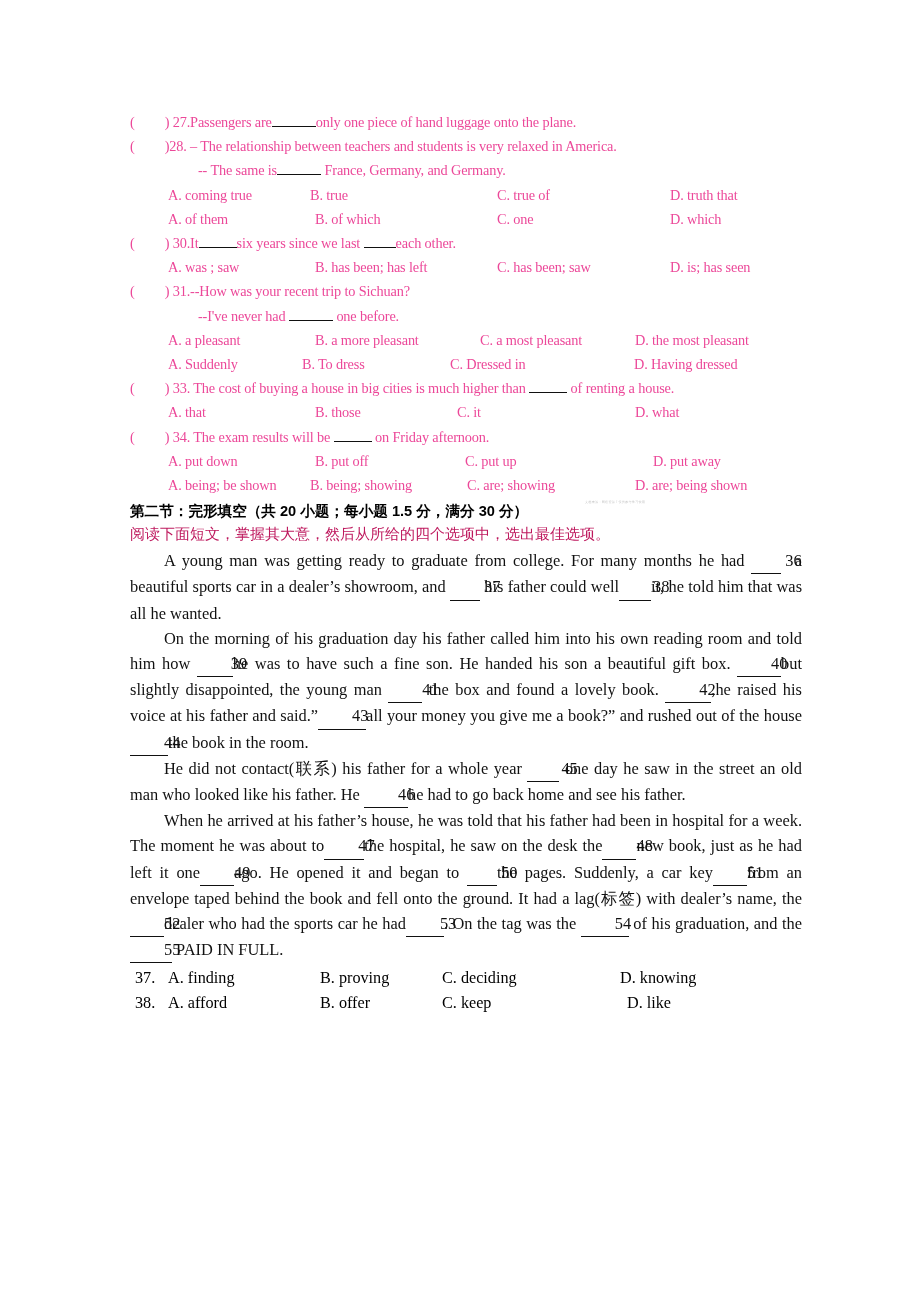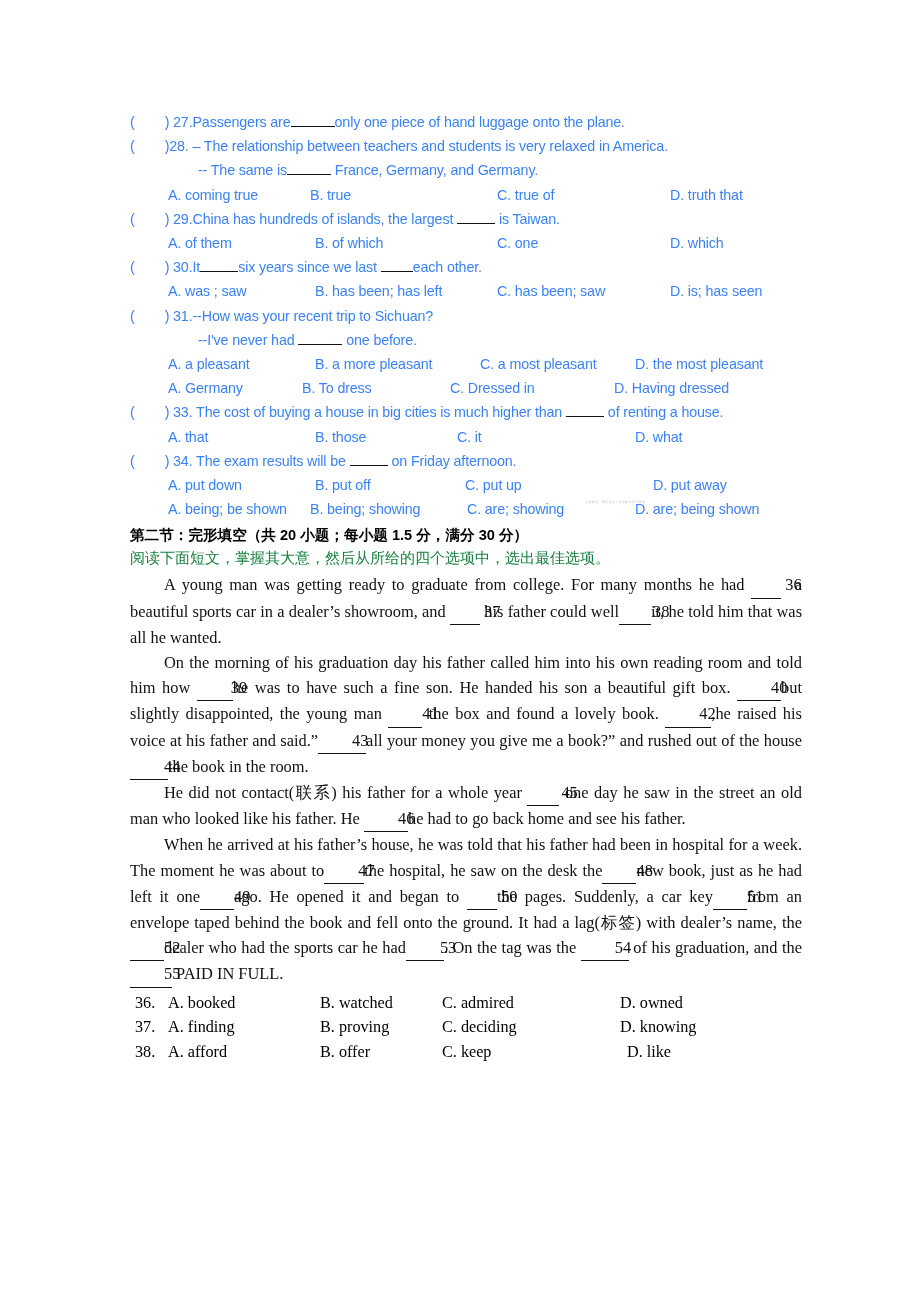--- a/index.html
+++ b/index.html
@@ -7,21 +7,21 @@
     width:920px; height:1302px;
     background:#ffffff;
     font-family:"Liberation Sans", sans-serif;
     color:#000;
     overflow:hidden;
   }
   .page { position:relative; width:920px; height:1302px; padding:0; box-sizing:border-box; }
   .content { position:absolute; left:130px; top:110px; width:672px; }
 
   
-  .mc { font-family:Liberation Sans, sans-serif; font-size:14.3px; color:#3b82f6; }
+  .mc { font-family:Liberation Serif, serif; font-size:14.3px; color:#ec4899; }
   .q-line { position:relative; line-height:24.2px; white-space:nowrap; letter-spacing:-0.15px; }
   .q-line.bold { font-weight:bold; }
   .q-line .paren-open { display:inline-block; }
   .q-line .paren-gap  { display:inline-block; width:30px; }
   .sub-indent  { padding-left:68px; }
 
   .blank { display:inline-block; border-bottom:1px solid #111;
            vertical-align:baseline; height:0.95em; }
   .b-lg { width:44px; } .b-md { width:38px; } .b-sm { width:32px; }
 
@@ -30,21 +30,21 @@
   .opts span { position:absolute; top:0; }
 
   
   .sec-head {
     font-family:"Liberation Sans", sans-serif;
     font-weight:bold; font-size:14.6px; line-height:24px;
     margin-top:2px; white-space:nowrap;
   }
   .sec-sub {
     font-family:"Liberation Serif", serif;
-    font-size:15px; line-height:23px; color:#15803d;
+    font-size:15px; line-height:23px; color:#be185d;
     white-space:nowrap;
   }
 
   
   .passage { font-family:"Liberation Serif", serif; font-size:16.4px;
              line-height:25.2px; color:#111; text-align:justify;
              text-justify:inter-word; margin-top:2px; }
   .passage p { margin:0; text-indent:34px; }
   .pblank { display:inline-block; border-bottom:1px solid #111;
             text-align:center; vertical-align:baseline; }
@@ -73,21 +73,20 @@
 
       <div class="q-line"><span class="paren-open">(</span><span class="paren-gap"></span><span>)</span><span>28. – The relationship between teachers and students is very relaxed in America.</span></div>
       <div class="q-line sub-indent"><span>-- The same is</span><span class="blank b-lg"></span>&nbsp;<span>France, Germany, and Germany.</span></div>
       <div class="opts">
         <span style="left:38px">A. coming true</span>
         <span style="left:180px">B. true</span>
         <span style="left:367px">C. true of</span>
         <span style="left:540px">D. truth that</span>
       </div>
 
-      <div class="q-line"><span class="paren-open">(</span><span class="paren-gap"></span><span>)&nbsp;</span><span>29.China has hundreds of islands, the largest</span>&nbsp;<span class="blank b-md"></span>&nbsp;<span>is Taiwan.</span></div>
       <div class="opts">
         <span style="left:38px">A. of them</span>
         <span style="left:185px">B. of which</span>
         <span style="left:367px">C. one</span>
         <span style="left:540px">D. which</span>
       </div>
 
       <div class="q-line"><span class="paren-open">(</span><span class="paren-gap"></span><span>)&nbsp;</span><span>30.It</span><span class="blank b-md"></span><span>six years since we last</span>&nbsp;<span class="blank b-sm"></span><span>each other.</span></div>
       <div class="opts">
         <span style="left:38px">A. was ; saw</span>
@@ -99,24 +98,24 @@
       <div class="q-line"><span class="paren-open">(</span><span class="paren-gap"></span><span>)&nbsp;</span><span>31.--How was your recent trip to Sichuan?</span></div>
       <div class="q-line sub-indent"><span>--I've never had</span>&nbsp;<span class="blank b-lg"></span>&nbsp;<span>one before.</span></div>
       <div class="opts">
         <span style="left:38px">A. a pleasant</span>
         <span style="left:185px">B. a more pleasant</span>
         <span style="left:350px">C. a most pleasant</span>
         <span style="left:505px">D. the most pleasant</span>
       </div>
 
       <div class="opts">
-        <span style="left:38px">A. Germany</span>
+        <span style="left:38px">A. Suddenly</span>
         <span style="left:172px">B. To dress</span>
         <span style="left:320px">C. Dressed in</span>
-        <span style="left:484px">D. Having dressed</span>
+        <span style="left:504px">D. Having dressed</span>
       </div>
 
       <div class="q-line"><span class="paren-open">(</span><span class="paren-gap"></span><span>)&nbsp;</span><span>33. The cost of buying a house in big cities is much higher than</span>&nbsp;<span class="blank b-md"></span>&nbsp;<span>of renting a house.</span></div>
       <div class="opts">
         <span style="left:38px">A. that</span>
         <span style="left:185px">B. those</span>
         <span style="left:327px">C. it</span>
         <span style="left:505px">D. what</span>
       </div>
 
@@ -144,27 +143,20 @@
 
       <p><span>On the morning of his graduation day his father called him into his own reading room and told him how</span>&nbsp;<span class="pblank" style="width:36px">39</span><span>he was to have such a fine son. He handed his son a beautiful gift box.</span>&nbsp;<span class="pblank" style="width:44px">40</span><span>but slightly disappointed, the young man</span>&nbsp;<span class="pblank" style="width:34px">41</span>&nbsp;<span>the box and found a lovely book.</span>&nbsp;<span class="pblank" style="width:46px">42</span><span>,he raised his voice at his father and said.”</span><span class="pblank" style="width:48px">43</span><span>all your money you give me a book?” and rushed out of the house</span> <span class="pblank" style="width:38px">44</span><span>the book in the room.</span></p>
 
       <p><span>He did not contact(联系) his father for a whole year</span>&nbsp;<span class="pblank" style="width:32px">45</span>&nbsp;<span>one day he saw in the street an old man who looked like his father. He</span>&nbsp;<span class="pblank" style="width:44px">46</span><span>he had to go back home and see his father.</span></p>
 
       <p><span>When he arrived at his father’s house, he was told that his father had been in hospital for a week. The moment he was about to</span><span class="pblank" style="width:40px">47</span><span>the hospital, he saw on the desk the</span><span class="pblank" style="width:34px">48</span><span>new book, just as he had left it one</span><span class="pblank" style="width:34px">49</span><span>ago. He opened it and began to</span>&nbsp;<span class="pblank" style="width:30px">50</span><span>the pages. Suddenly, a car key</span><span class="pblank" style="width:34px">51</span><span>from an envelope taped behind the book and fell onto the ground. It had a lag(标签) with dealer’s name, the</span><span class="pblank" style="width:34px">52</span><span>dealer who had the sports car he had</span><span class="pblank" style="width:38px">53</span><span>. On the tag was the</span>&nbsp;<span class="pblank" style="width:48px">54</span>&nbsp;<span>of his graduation, and the</span><span class="pblank" style="width:42px">55</span>&nbsp;<span>PAID  IN  FULL.</span></p>
     </div>
 
     <div class="ansrows">
       <div class="ansrow">
-        <span style="left:5px">36.</span>
-        <span style="left:38px">A. booked</span>
-        <span style="left:190px">B. watched</span>
-        <span style="left:312px">C. admired</span>
-        <span style="left:490px">D. owned</span>
-      </div>
-      <div class="ansrow">
         <span style="left:5px">37.</span>
         <span style="left:38px">A. finding</span>
         <span style="left:190px">B. proving</span>
         <span style="left:312px">C. deciding</span>
         <span style="left:490px">D. knowing</span>
       </div>
       <div class="ansrow">
         <span style="left:5px">38.</span>
         <span style="left:38px">A. afford</span>
         <span style="left:190px">B. offer</span>

